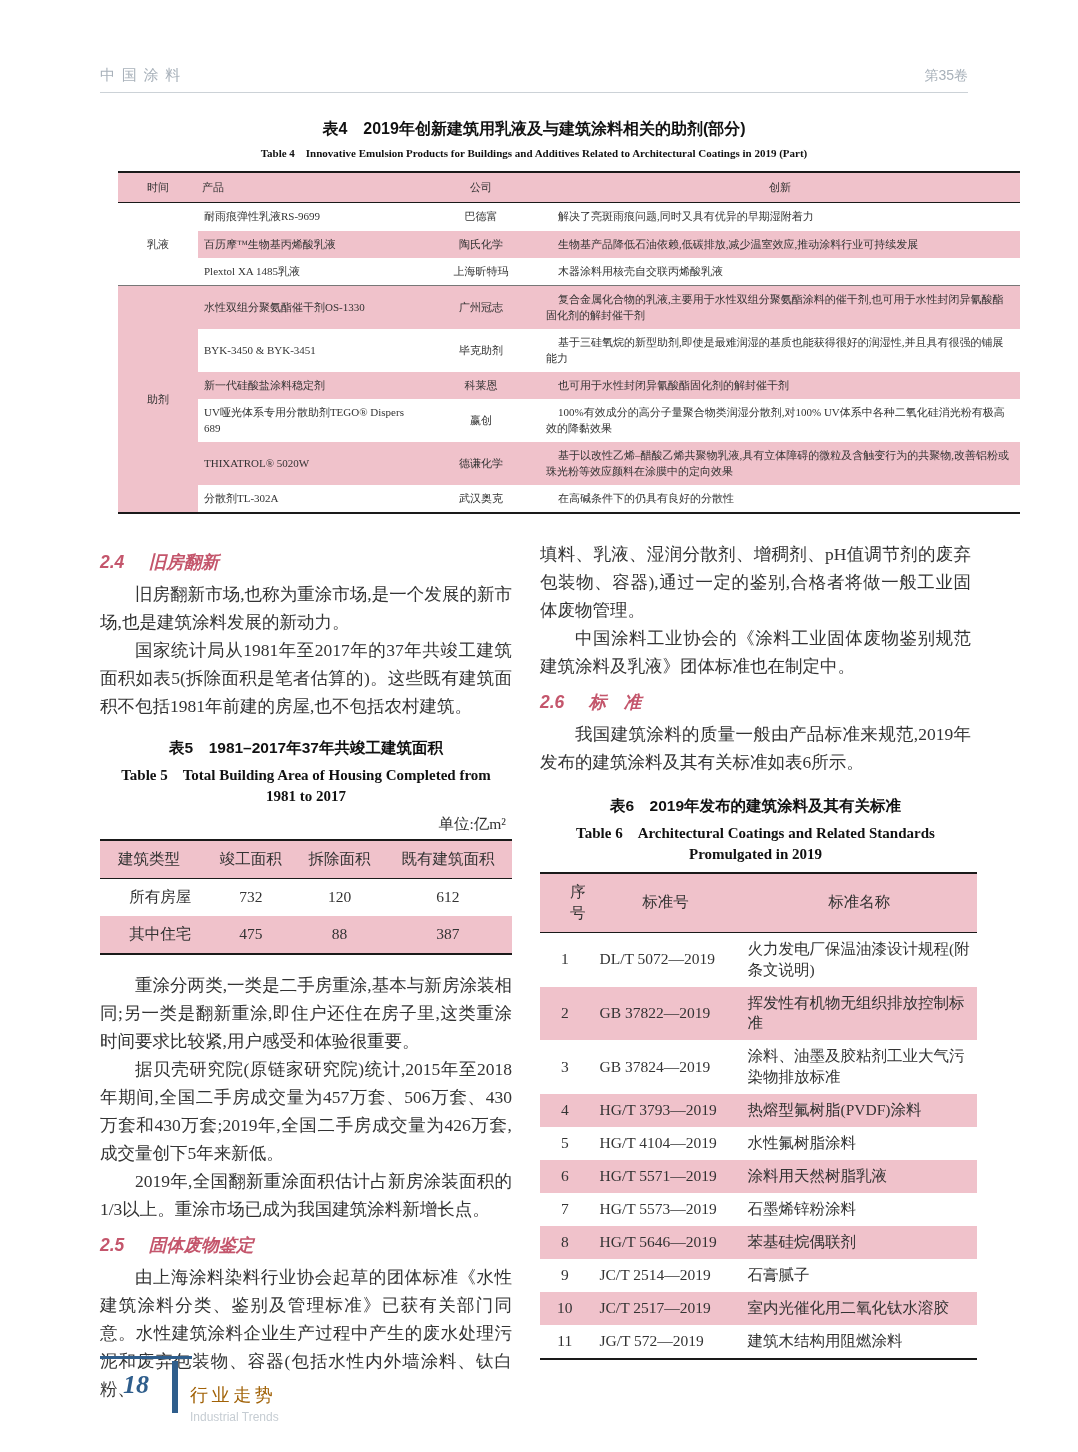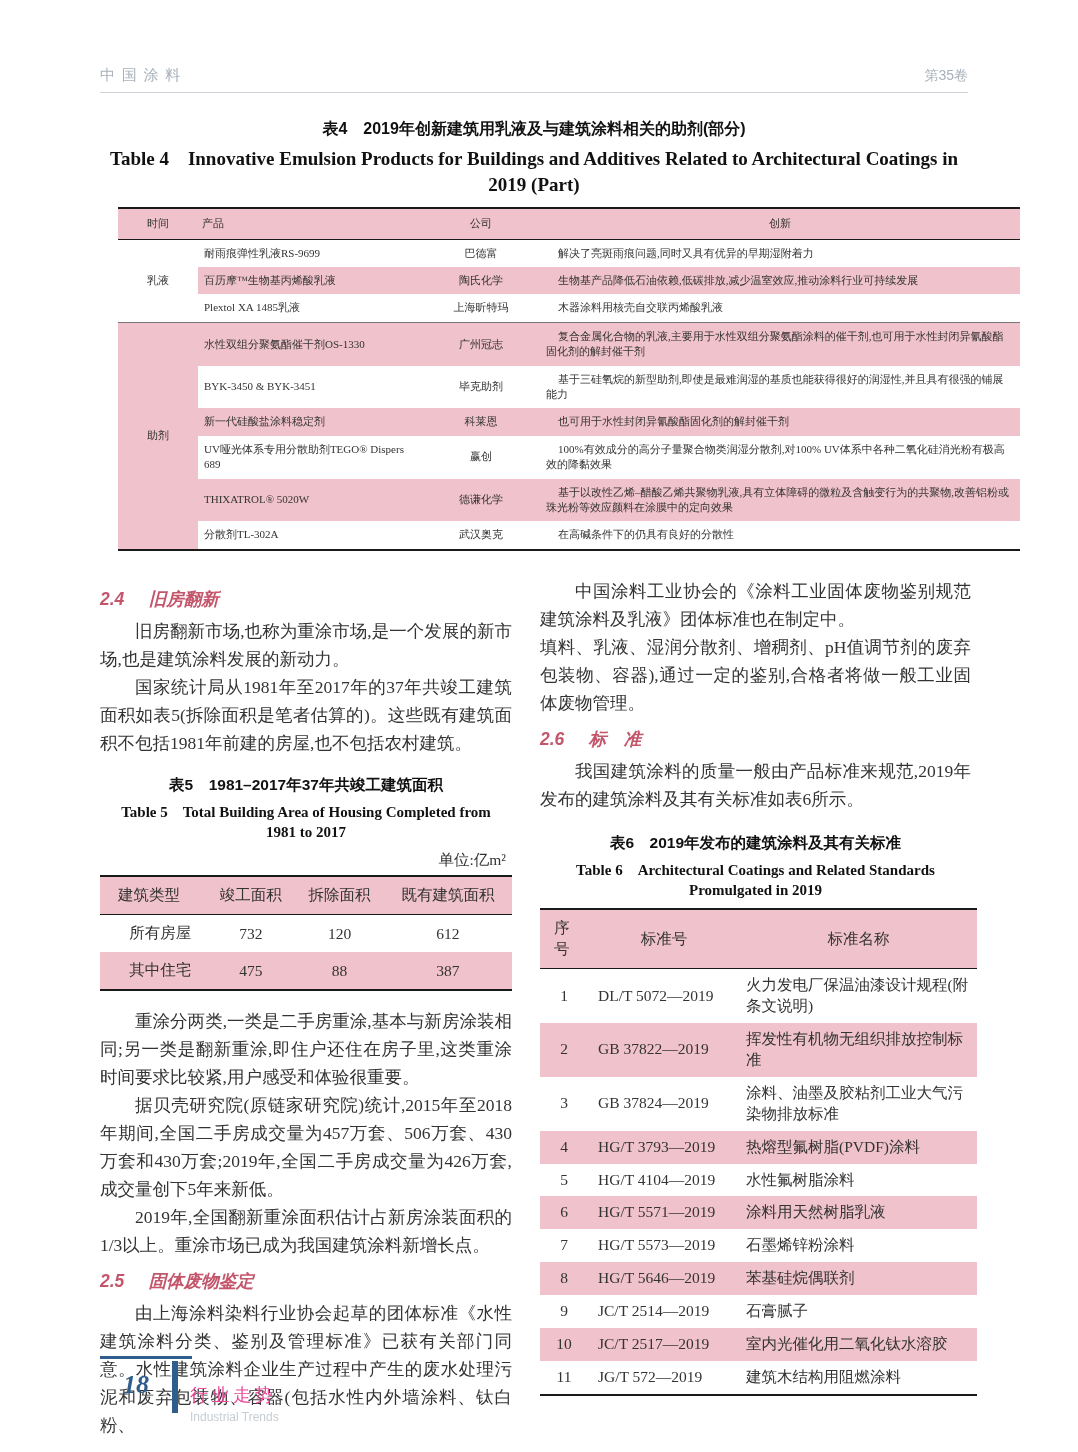--- a/index.html
+++ b/index.html
@@ -18,21 +18,21 @@
   
   .running-head{display:flex;justify-content:space-between;align-items:flex-end;
     border-bottom:1px solid #ccd2d7;padding-bottom:7px;}
   .running-head .jname{color:var(--hdr-gray);font-size:15px;letter-spacing:0.45em;font-family:"Liberation Sans","DejaVu Sans",sans-serif;}
   .running-head .vol{color:var(--hdr-gray);font-size:14px;font-family:"Liberation Sans","DejaVu Sans",sans-serif;}
 
   
   .cap-zh{font-family:"Liberation Sans","DejaVu Sans",sans-serif;font-weight:bold;color:#111;
     text-align:center;font-size:16px;margin-top:26px;}
   .cap-en{font-family:"Liberation Serif","DejaVu Serif",serif;font-weight:bold;color:#111;
-    text-align:center;font-size:19px;margin-top:6px;line-height:1.35;}
+    text-align:center;font-size:11px;margin-top:6px;line-height:1.35;}
 
   
   table{border-collapse:collapse;}
   .t4{width:902px;margin:10px 0 0 18px;font-size:11px;line-height:1.4;
       border-top:2px solid var(--rule);border-bottom:2px solid var(--rule);}
   .t4 th{background:var(--pink);font-weight:normal;padding:7px 4px;border-bottom:1px solid var(--rule);}
   .t4 td{padding:6px 6px;vertical-align:middle;}
   .t4 tr.stripe td{background:var(--pink);}
   .t4 tr.group-sep td{border-top:1px solid #777;}
   .t4 .c-product{width:224px;text-align:left;}
@@ -61,33 +61,33 @@
   .t5 th.first{text-align:left;padding-left:18px;}
 
   .t6{width:437px;margin-top:8px;font-size:15.5px;line-height:1.35;
       border-top:2px solid var(--rule);border-bottom:2px solid var(--rule);}
   .t6 th{background:var(--pink);font-weight:normal;padding:8px 4px;border-bottom:1px solid var(--rule);text-align:center;}
   .t6 td{padding:6px 4px;vertical-align:middle;}
   .t6 tr.stripe td{background:var(--pink);}
   .t6 .c-no{width:48px;text-align:center;}
   .t6 .c-code{width:152px;text-align:left;padding-left:10px;}
   .t6 .c-name{text-align:left;padding-left:6px;}
-  .t6 th.h-no{text-align:left;padding-left:14px;}
+  .t6 th.h-no{text-align:left;padding-left:30px;}
   .t6 th.h-code{text-align:center;}
 
   
   .page-footer{position:absolute;left:100px;bottom:28px;display:flex;align-items:flex-start;}
   .pf-left{display:flex;flex-direction:column;align-items:stretch;}
   .pf-topline{height:3px;background:var(--foot-blue);width:92px;margin-bottom:2px;}
   .pf-row{display:flex;align-items:stretch;}
   .pf-num{font-family:"Liberation Serif","DejaVu Serif",serif;font-style:italic;font-weight:bold;
     color:var(--foot-blue);font-size:26px;width:72px;text-align:center;line-height:48px;}
   .pf-bar{width:6px;background:var(--foot-blue);height:52px;}
   .pf-text{margin-left:12px;padding-top:2px;}
-  .pf-zh{font-family:"Liberation Sans","DejaVu Sans",sans-serif;color:#ec4899;font-size:18px;letter-spacing:0.2em;margin-top:20px;}
+  .pf-zh{font-family:"Liberation Sans","DejaVu Sans",sans-serif;color:#a16207;font-size:18px;letter-spacing:0.2em;margin-top:20px;}
   .pf-en{font-family:"Liberation Sans","DejaVu Sans",sans-serif;color:#c6cdd3;font-size:12px;margin-top:3px;}
 </style>
 </head>
 <body>
 
 <div class="page">
 
   <div class="running-head">
     <span class="jname">中国涂料</span>
     <span class="vol">第35卷</span>
@@ -202,22 +202,22 @@
       <p class="body">据贝壳研究院(原链家研究院)统计,2015年至2018年期间,全国二手房成交量为457万套、506万套、430万套和430万套;2019年,全国二手房成交量为426万套,成交量创下5年来新低。</p>
       <p class="body">2019年,全国翻新重涂面积估计占新房涂装面积的1/3以上。重涂市场已成为我国建筑涂料新增长点。</p>
 
       <div class="sec-head">
         <span class="sec-num">2.5</span><span>固体废物鉴定</span>
       </div>
       <p class="body">由上海涂料染料行业协会起草的团体标准《水性建筑涂料分类、鉴别及管理标准》已获有关部门同意。水性建筑涂料企业生产过程中产生的废水处理污泥和废弃包装物、容器(包括水性内外墙涂料、钛白粉、</p>
     </div>
 
     <div class="col col-r">
+      <p class="body noindent">填料、乳液、湿润分散剂、增稠剂、pH值调节剂的废弃包装物、容器),通过一定的鉴别,合格者将做一般工业固体废物管理。</p>
       <p class="body">中国涂料工业协会的《涂料工业固体废物鉴别规范　建筑涂料及乳液》团体标准也在制定中。</p>
-      <p class="body noindent">填料、乳液、湿润分散剂、增稠剂、pH值调节剂的废弃包装物、容器),通过一定的鉴别,合格者将做一般工业固体废物管理。</p>
 
       <div class="sec-head">
         <span class="sec-num">2.6</span><span>标　准</span>
       </div>
       <p class="body">我国建筑涂料的质量一般由产品标准来规范,2019年发布的建筑涂料及其有关标准如表6所示。</p>
 
       <div class="cap-zh" style="margin-top:20px;font-size:15.5px;">表6　2019年发布的建筑涂料及其有关标准</div>
       <div class="cap-en" style="font-size:15px;">
         <div>Table 6　Architectural Coatings and Related Standards</div>
         <div>Promulgated in 2019</div>

